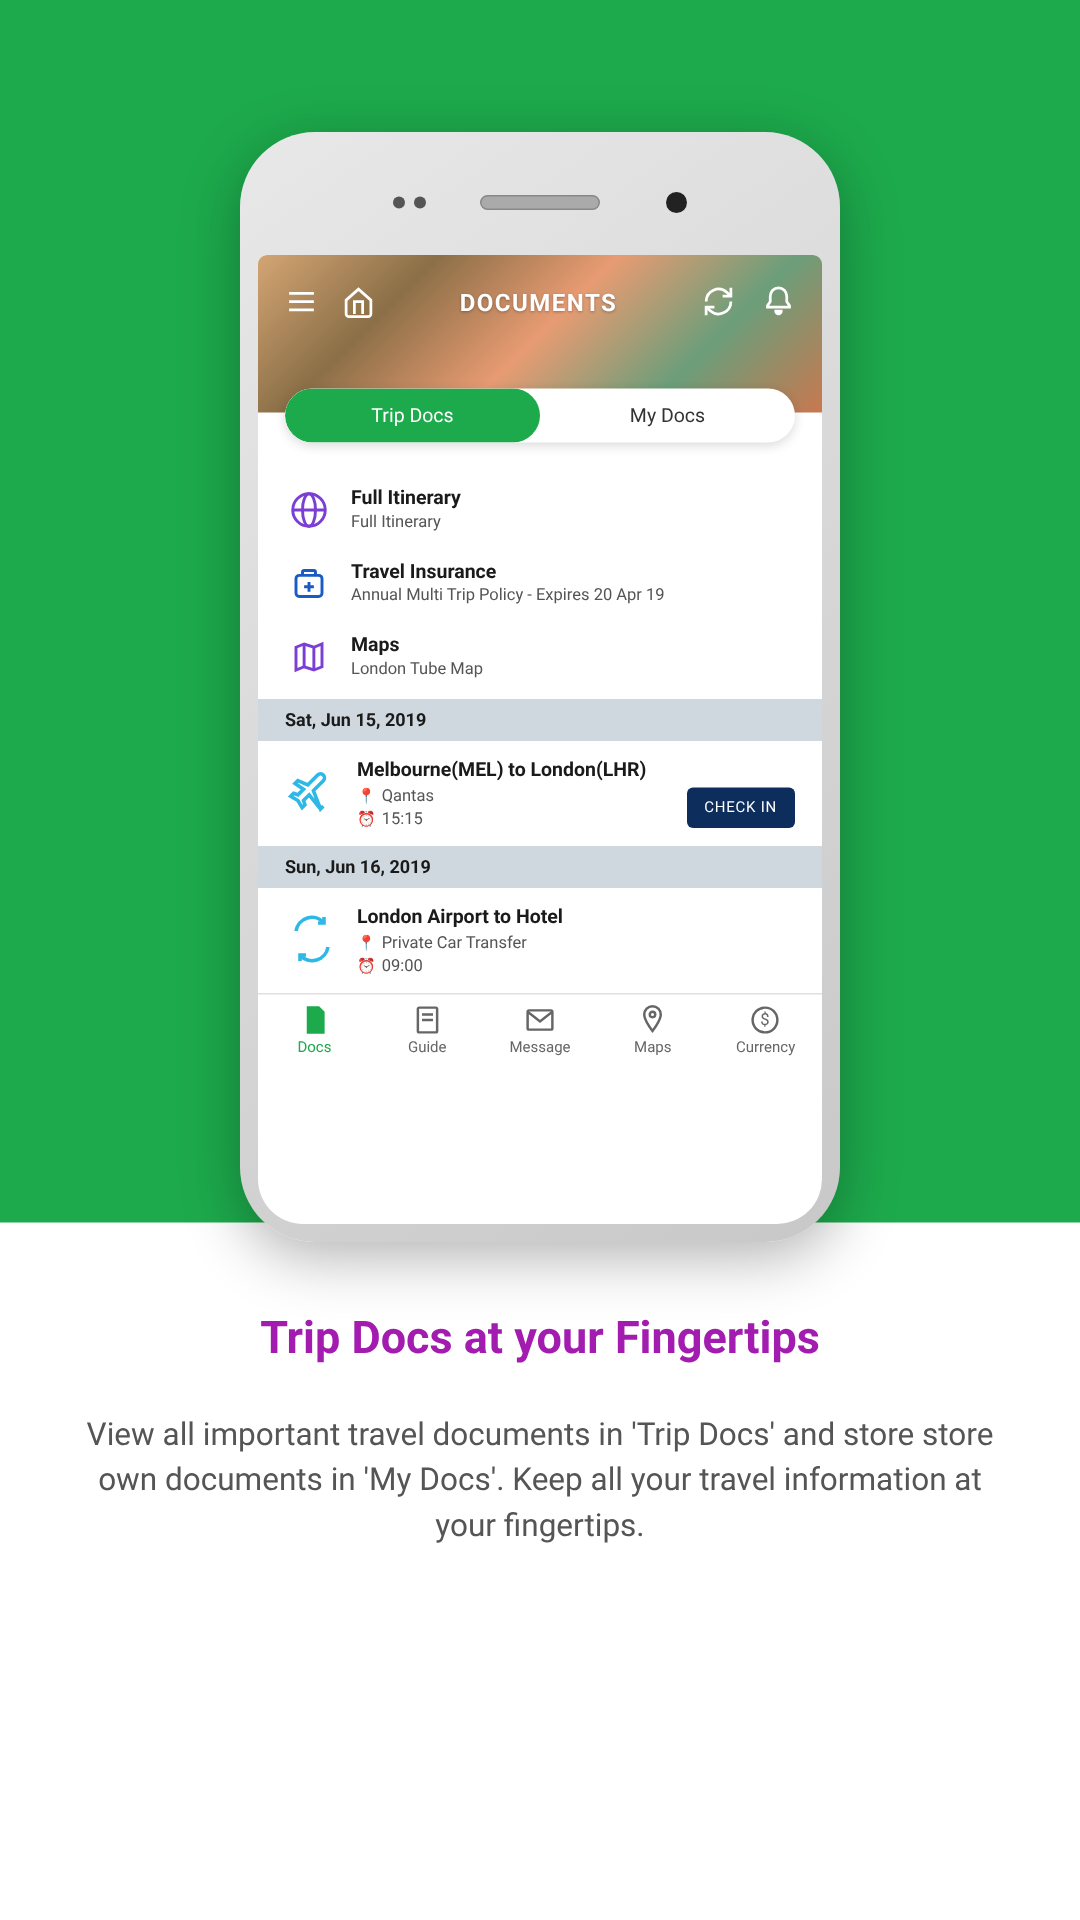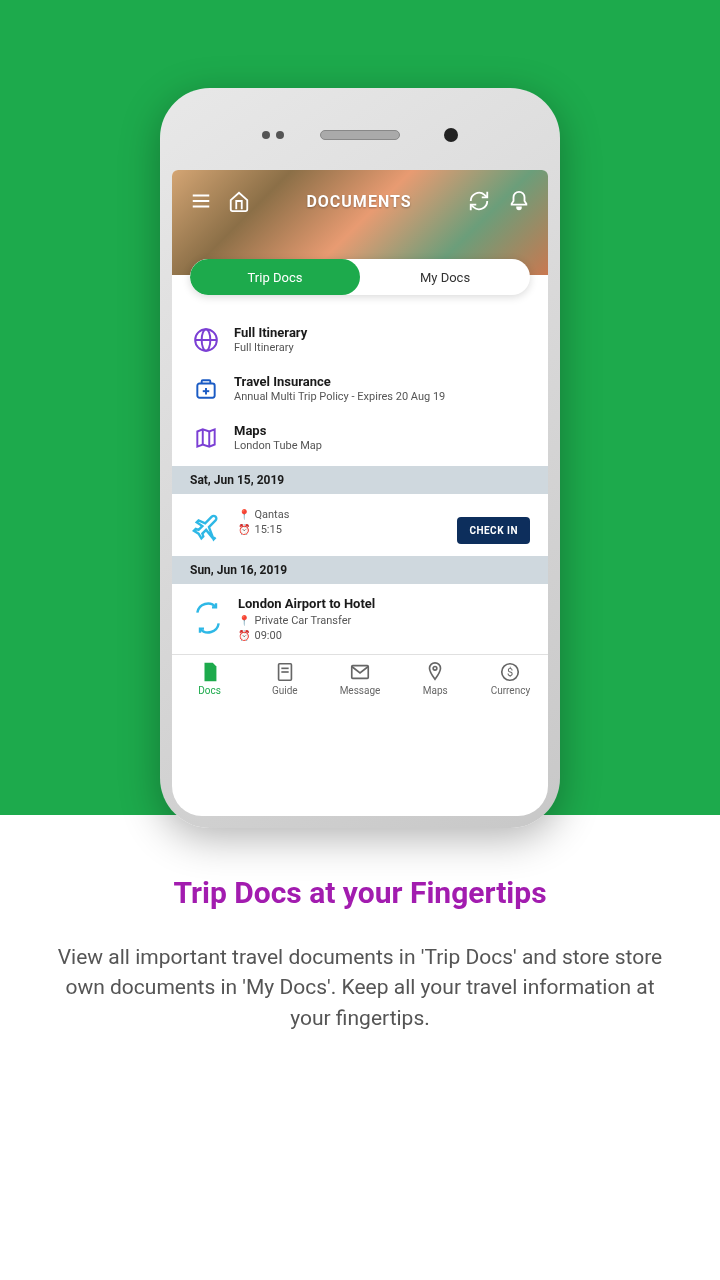--- a/index.html
+++ b/index.html
@@ -29,21 +29,21 @@
 .list-title { font-size: 13px; font-weight: 700; color: #1a1a1a; }
 .list-sub { font-size: 11px; color: #555; margin-top: 1px; }
 .date-header { background: #cfd8de; padding: 7px 18px; font-size: 12px; font-weight: 700; color: #1a1a1a; }
 .trip-item { display: flex; align-items: flex-start; gap: 14px; padding: 12px 20px; position: relative; }
 .trip-icon { width: 32px; height: 32px; flex-shrink: 0; margin-top: 6px; }
 .trip-body { flex: 1; }
 .trip-title { font-size: 13px; font-weight: 700; color: #1a1a1a; margin-bottom: 3px; }
 .trip-meta { display: flex; align-items: center; gap: 4px; font-size: 11px; color: #555; margin-top: 2px; }
 .pin { font-size: 10px; color: #888; }
 .clock { font-size: 10px; color: #888; }
-.checkin-btn { position: absolute; right: 18px; bottom: 12px; background: #0d2e5c; color: #fff; font-size: 10px; font-weight: 700; padding: 8px 12px; border-radius: 4px; letter-spacing: 0.5px; margin-left: 16px; }
+.checkin-btn { position: absolute; right: 18px; bottom: 12px; background: #0d2e5c; color: #fff; font-size: 10px; font-weight: 400; padding: 8px 12px; border-radius: 4px; letter-spacing: 0.5px; margin-left: 16px; }
 .bottom-nav { display: flex; border-top: 1px solid #e0e0e0; background: #fff; }
 .nav-item { flex: 1; display: flex; flex-direction: column; align-items: center; justify-content: center; padding: 6px 0 2px; gap: 2px; cursor: pointer; }
 .nav-icon { width: 24px; height: 22px; }
 .nav-label { font-size: 10px; color: #666; }
 .nav-item.active .nav-label { color: #1daa4c; }
 .nav-item.active .nav-icon { color: #1daa4c; }
 .promo { padding: 60px 50px; text-align: center; }
 .promo-title { font-size: 30px; font-weight: 700; color: #a21caf; margin-bottom: 32px; }
 .promo-text { font-size: 21px; color: #555; line-height: 1.45; }
 </style>
@@ -114,21 +114,21 @@
           <div class="list-icon">
             <svg viewBox="0 0 24 24" width="26" height="26" fill="none" stroke="#1a5bc4" stroke-width="1.8">
                 <rect x="4" y="7" width="16" height="13" rx="2"></rect>
                 <path d="M8 7V5a1 1 0 011-1h6a1 1 0 011 1v2"></path>
                 <line x1="12" y1="11" x2="12" y2="17"></line>
                 <line x1="9" y1="14" x2="15" y2="14"></line>
               </svg>
           </div>
           <div class="list-text">
             <div class="list-title">Travel Insurance</div>
-            <div class="list-sub">Annual Multi Trip Policy - Expires 20 Aug 19</div>
+            <div class="list-sub">Annual Multi Trip Policy - Expires 20 Apr 19</div>
           </div>
         </div>
         <div class="list-item">
           <div class="list-icon">
             <svg viewBox="0 0 24 24" width="26" height="26" fill="none" stroke="#7b3fd4" stroke-width="1.8">
                 <path d="M4 6l5-2 6 2 5-2v14l-5 2-6-2-5 2V6z"></path>
                 <line x1="9" y1="4" x2="9" y2="18"></line>
                 <line x1="15" y1="6" x2="15" y2="20"></line>
               </svg>
           </div>
@@ -140,20 +140,21 @@
       </div>
 
       <div class="date-header">Sat, Jun 15, 2019</div>
       <div class="trip-item">
         <div class="trip-icon">
           <svg viewBox="0 0 24 24" width="32" height="32" fill="none" stroke="#2eb8e6" stroke-width="1.8">
               <path d="M21 15l-9-4V4a2 2 0 10-4 0v7l-5 2v2l5-1v4l-2 1v2l4-1 4 1v-2l-2-1v-4l9 1v-2z" transform="rotate(45 12 12)"></path>
             </svg>
         </div>
         <div class="trip-body">
+          <div class="trip-title">Melbourne(MEL) to London(LHR)</div>
           <div class="trip-meta">
               <span class="pin">📍</span>
               <span>Qantas</span>
             </div>
           <div class="trip-meta">
               <span class="clock">⏰</span>
               <span>15:15</span>
             </div>
         </div>
         <div class="checkin-btn">CHECK IN</div>

